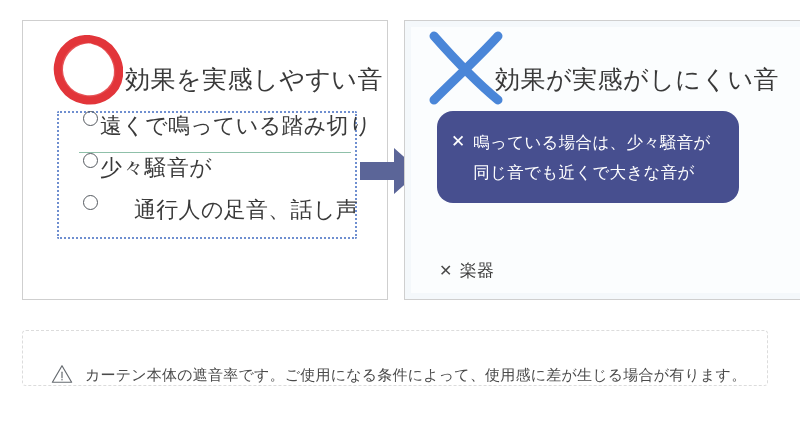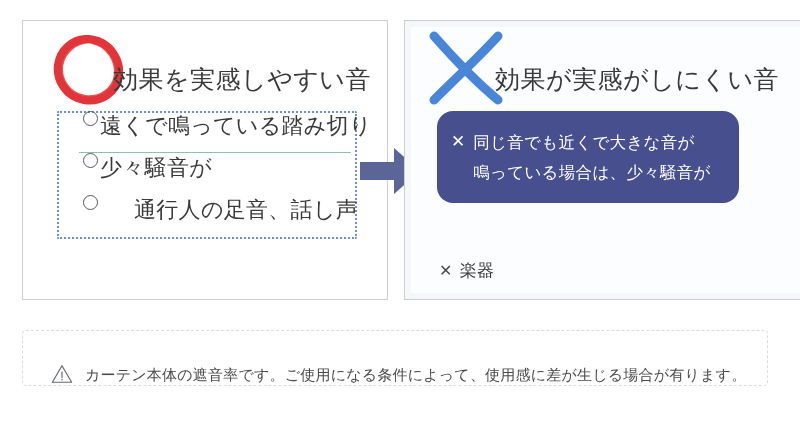--- a/index.html
+++ b/index.html
@@ -57,21 +57,21 @@
 
   
   .panel-heading {
     position: absolute;
     top: 36px;
     font-size: 25px;
     color: #3a3a3a;
     letter-spacing: 0.5px;
     white-space: nowrap;
   }
-  .panel-left  .panel-heading { left: 84px; }
+  .panel-left  .panel-heading { left: 84px; padding-left: 12px; }
   .panel-right .panel-heading { left: 84px; }
 
   
   .dotted-group {
     position: absolute;
     left: 28px; top: 84px;
     width: 300px; height: 128px;
     border: 2px dotted #6f8fd0;
     border-radius: 2px;
     box-sizing: border-box;
@@ -234,22 +234,22 @@
         <path d="M7 7 C22 24 48 52 71 71" fill="none" stroke="#4a86d8" stroke-width="9" stroke-linecap="round"></path>
         <path d="M71 7 C55 25 26 52 7 71" fill="none" stroke="#4a86d8" stroke-width="9" stroke-linecap="round"></path>
         <path d="M9 9 C24 26 47 50 69 69" fill="none" stroke="#4a86d8" stroke-width="4" stroke-linecap="round" opacity="0.7"></path>
       </svg>
 
       <div class="panel-heading">効果が実感がしにくい音</div>
 
       <div class="navy-box">
         <span class="x-glyph">✕</span>
         <div class="navy-text">
+          <div>鳴っている場合は、少々騒音が</div>
           <div>同じ音でも近くで大きな音が</div>
-          <div>鳴っている場合は、少々騒音が</div>
         </div>
       </div>
 
       <div class="cross-item">
         <span class="x-glyph-dark">✕</span>
         <span>楽器</span>
       </div>
 
     </div>
   </div>

